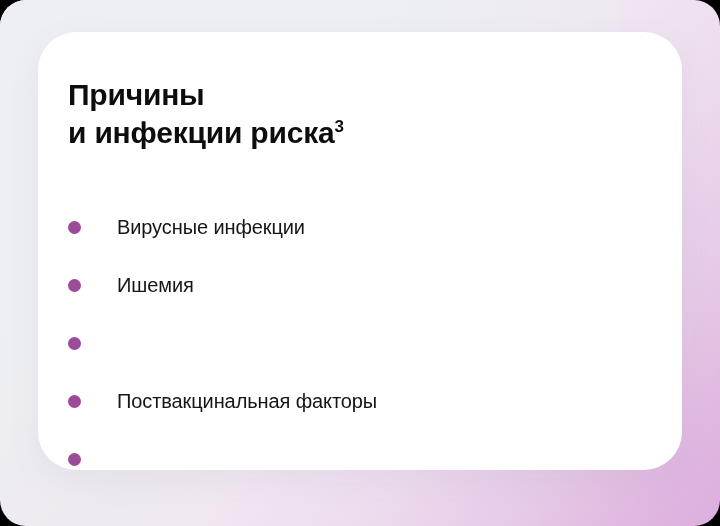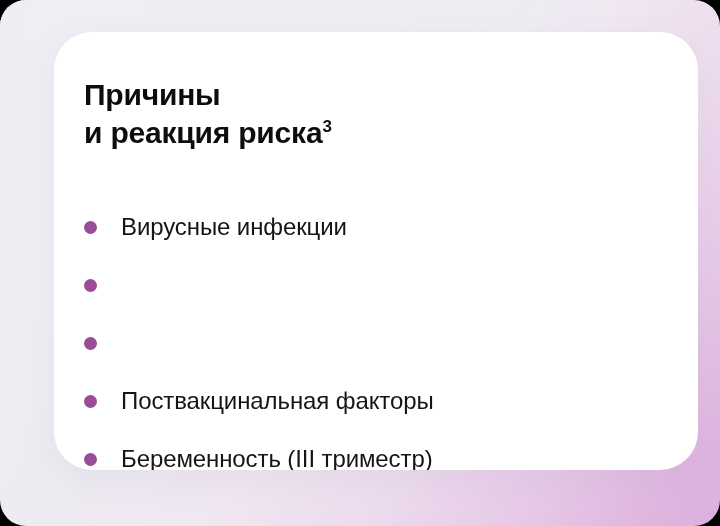--- a/index.html
+++ b/index.html
@@ -41,21 +41,21 @@
     height: 104%;
     background: radial-gradient(ellipse at 22% 26%,
         rgba(237,239,244,1) 0%,
         rgba(237,239,244,0.96) 40%,
         rgba(237,239,244,0.0) 76%);
     pointer-events: none;
   }
 
   .card {
     position: absolute;
-    left: 54px;
+    left: 38px;
     top: 32px;
     width: 644px;
     height: 438px;
     background: #ffffff;
     border-radius: 38px;
     box-shadow: 0 10px 34px rgba(106, 96, 130, 0.07);
     overflow: hidden;
   }
 
   .card-inner {
@@ -104,61 +104,62 @@
   .bullet {
     flex: 0 0 auto;
     width: 13px;
     height: 13px;
     border-radius: 50%;
     background: #9b4b97;
     margin-right: 24px;
   }
 
   .risk-label {
-    font-size: 24px;
+    font-size: 20px;
     font-weight: 400;
     line-height: 30px;
     letter-spacing: -0.1px;
     color: #151515;
     white-space: nowrap;
+    margin-left: 12px;
   }
 </style>
 </head>
 <body>
 
 <div class="slide">
 
   <div class="card">
     <div class="card-inner">
 
-      <h1 class="title"><span>Причины</span><br><span>и реакция риска</span><span class="sup">3</span></h1>
+      <h1 class="title"><span>Причины</span><br><span>и инфекции риска</span><span class="sup">3</span></h1>
 
       <ul class="risk-list">
 
         <li class="risk-item">
           <span class="bullet"></span>
           <span class="risk-label">Вирусные инфекции</span>
         </li>
 
         <li class="risk-item">
           <span class="bullet"></span>
+          <span class="risk-label">Ишемия</span>
         </li>
 
         <li class="risk-item">
           <span class="bullet"></span>
         </li>
 
         <li class="risk-item">
           <span class="bullet"></span>
           <span class="risk-label">Поствакцинальная факторы</span>
         </li>
 
         <li class="risk-item">
           <span class="bullet"></span>
-          <span class="risk-label">Беременность (III триместр)</span>
         </li>
 
       </ul>
 
     </div>
   </div>
 
 </div>
 
 </body></html>

